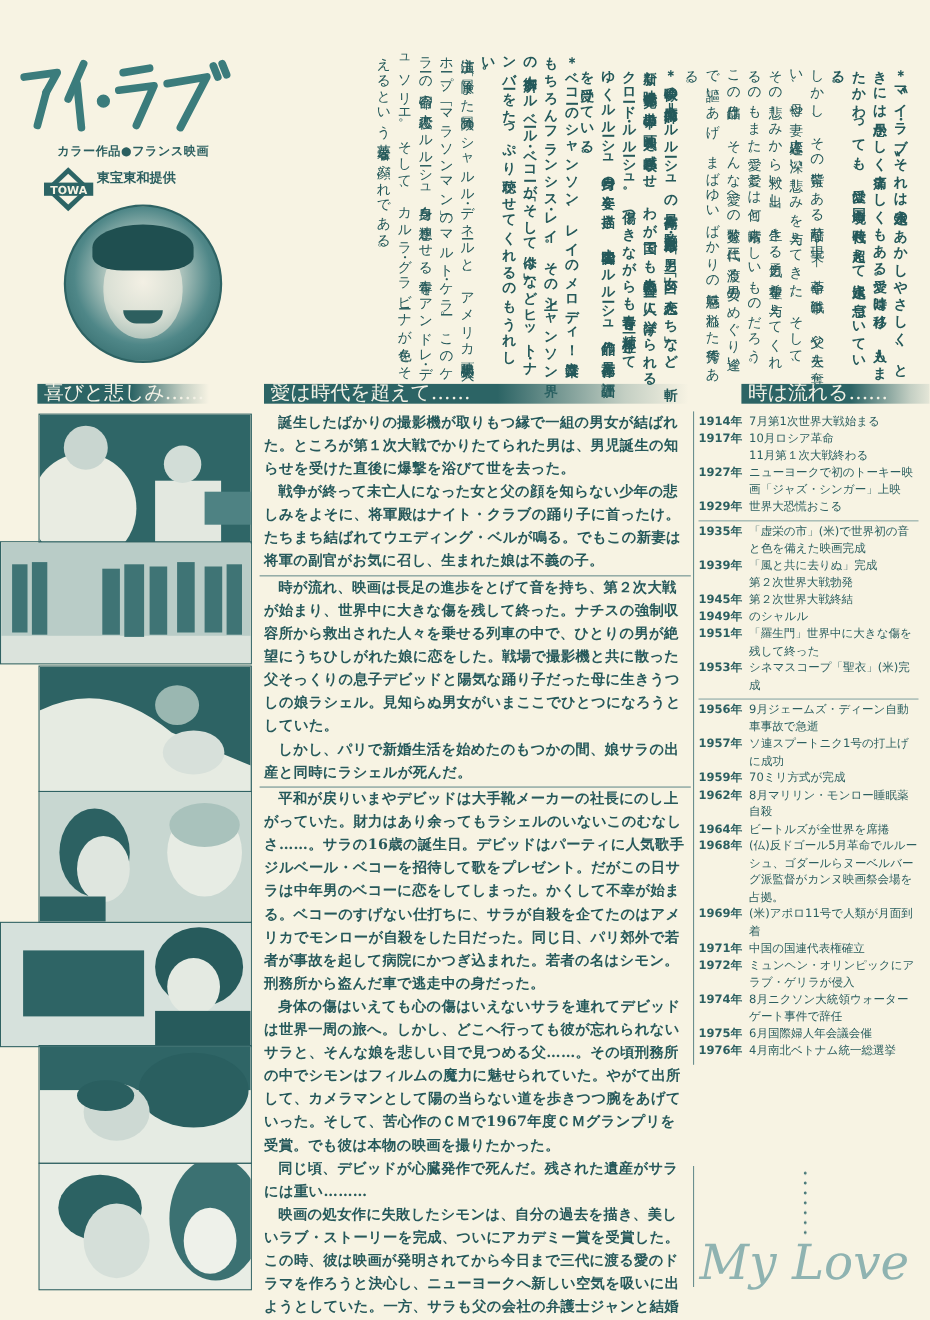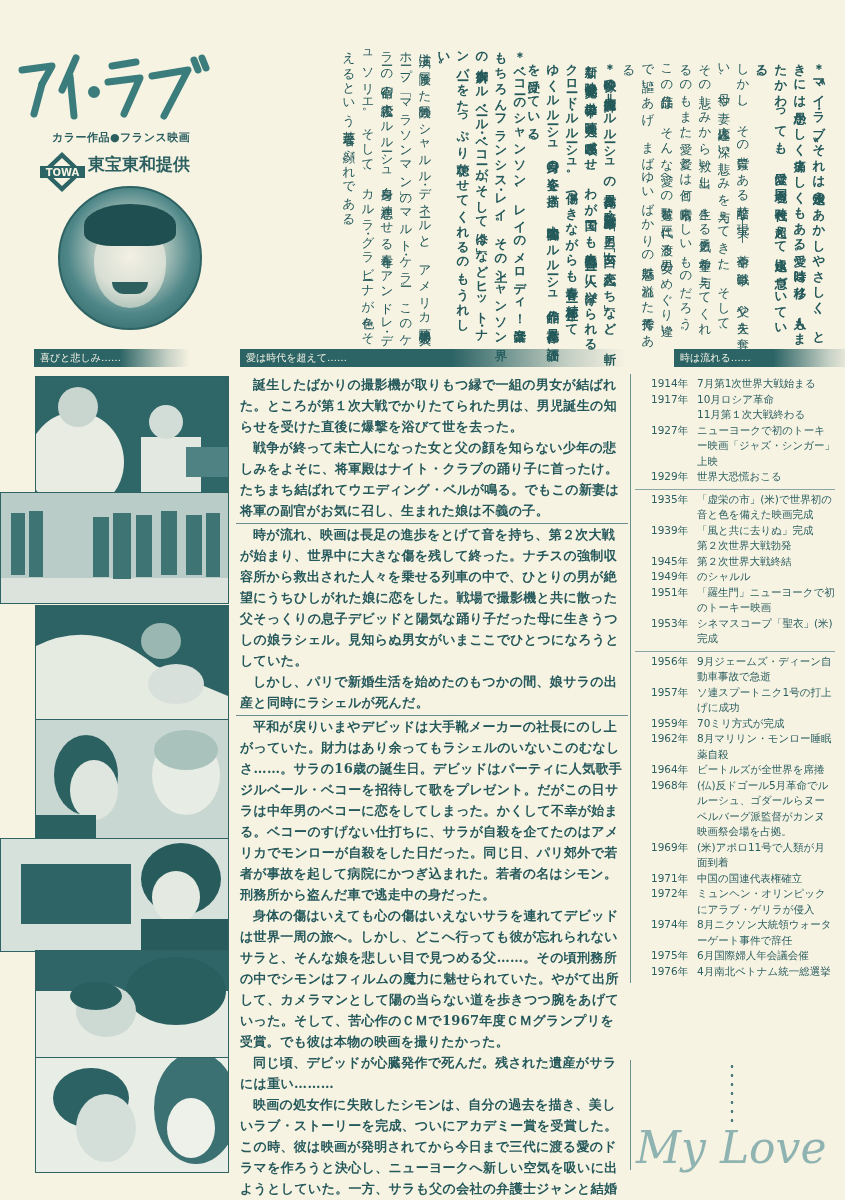--- a/index.html
+++ b/index.html
@@ -18,21 +18,21 @@
   }
   .title-logo svg { width:100%; height:100%; }
   .subtitle {
     position:absolute; left:52px; top:130px; font-size:11px; font-weight:bold;
     font-family:"DejaVu Sans", sans-serif; color:#2b5f60; letter-spacing:0.5px; white-space:nowrap;
   }
   .towa-logo {
     position:absolute; left:40px; top:150px; width:45px; height:44px;
   }
   .distributor {
-    position:absolute; left:88px; top:153px; font-size:17px; font-weight:bold;
+    position:absolute; left:88px; top:153px; font-size:12px; font-weight:bold;
     font-family:"DejaVu Sans", sans-serif; color:#2b5f60; white-space:nowrap;
   }
   .portrait {
     position:absolute; left:58px; top:186px; width:140px; height:140px; border-radius:50%;
     background: radial-gradient(circle at 50% 45%, #e8ecde 0%, #b9cbc3 30%, #4f8788 60%, #235a5b 100%);
     border:2px solid #2e6364; overflow:hidden;
   }
   .portrait .face {
     position:absolute; left:34px; top:34px; width:72px; height:86px; border-radius:45% 45% 50% 50%;
     background:radial-gradient(circle at 50% 40%, #f3f0e4 0%, #d9dfd4 55%, #9ab5ae 100%);
@@ -51,21 +51,21 @@
     font-size:12.5px; line-height:19px; letter-spacing:1.3px;
     color:#24595a;
   }
   .vtext p { margin:0; }
   .vtext .bul { font-weight:bold; }
   .col-a { right:16px; top:55px; height:290px; width:280px; }
   .col-b { left:200px; top:43px; height:300px; width:330px; }
 
   
   .sec-hdr {
-    position:absolute; height:18px; line-height:18px; font-size:10px;
+    position:absolute; height:18px; line-height:18px; font-size:18px;
     color:#f4f2e6; padding-left:6px; white-space:nowrap;
     background:linear-gradient(90deg, #2c6465 0%, #2c6465 55%, rgba(44,100,101,0.25) 85%, rgba(44,100,101,0) 100%);
   }
 
   
   .photo { position:absolute; border:1px solid #2f6263; overflow:hidden; }
   .photo svg { width:100%; height:100%; display:block; }
 
   
   .story {
@@ -77,21 +77,21 @@
   .story p { margin:0; text-indent:1em; }
 
   
   .timeline {
     position:absolute; left:630px; top:374px; width:200px;
     border-left:1px solid #6b8f8f; padding-left:4px;
     font-family:"DejaVu Sans", sans-serif; font-size:10.5px; line-height:15.5px; color:#2b5f60;
   }
   .tl-group { border-bottom:1px solid #8aa7a6; padding:2px 0 4px 0; }
   .tl-row { display:flex; }
-  .tl-year { width:46px; flex:none; font-weight:normal;margin-left:16px; }
+  .tl-year { width:46px; flex:none; font-weight:bold; }
   .tl-event { flex:1; }
   .dots {
     position:absolute; left:730px; top:1062px; width:4px; height:64px;
     background:radial-gradient(circle, #4a7a7a 1.2px, transparent 1.6px) 0 0/4px 9px repeat-y;
   }
   .mylove {
     position:absolute; left:632px; top:1105px; width:210px; height:80px;
   }
   .timeline-rule {
     position:absolute; left:630px; top:1060px; width:1px; height:110px; background:#6b8f8f;
@@ -283,21 +283,21 @@
       <div class="tl-row">
           <span class="tl-year">1945年</span>
           <span class="tl-event">第２次世界大戦終結</span>
         </div>
       <div class="tl-row">
           <span class="tl-year">1949年</span>
           <span class="tl-event">のシャルル</span>
         </div>
       <div class="tl-row">
           <span class="tl-year">1951年</span>
-          <span class="tl-event">「羅生門」ニューヨークで初のトーキー映画</span>
+          <span class="tl-event">「羅生門」世界中に大きな傷を残して終った</span>
         </div>
       <div class="tl-row">
           <span class="tl-year">1953年</span>
           <span class="tl-event">シネマスコープ「聖衣」(米)完成</span>
         </div>
     </div>
     <div class="tl-group" style="border-bottom:none;">
       <div class="tl-row">
           <span class="tl-year">1956年</span>
           <span class="tl-event">9月ジェームズ・ディーン自動車事故で急逝</span>

